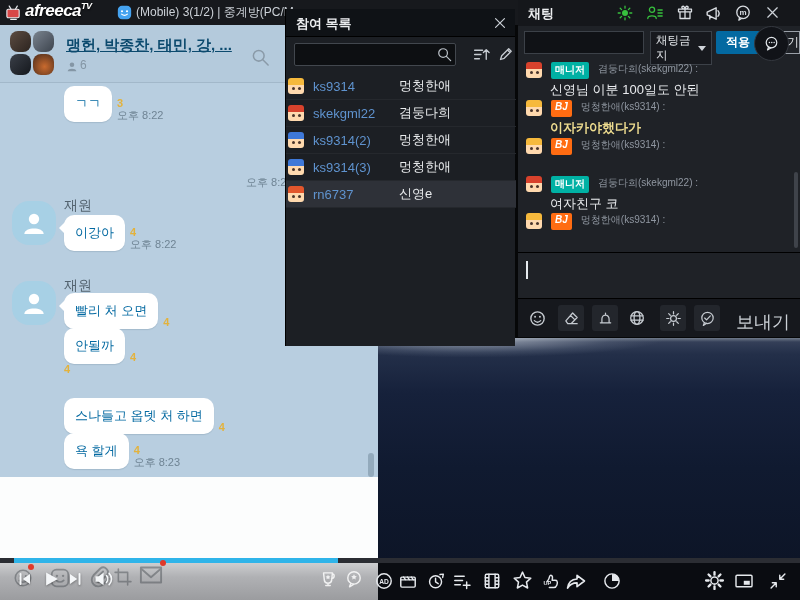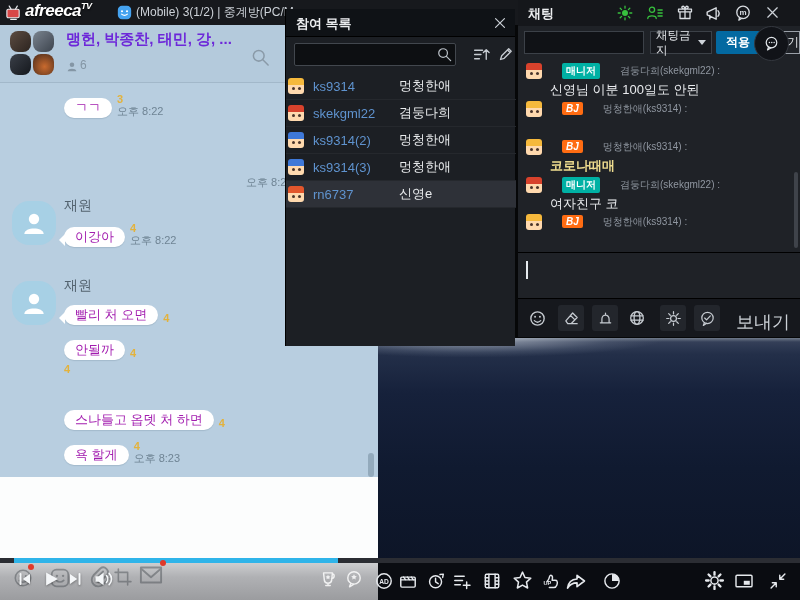--- a/index.html
+++ b/index.html
@@ -20,24 +20,24 @@
   #video{left:378px;top:25px;width:422px;height:535px;background:#060708;}
   #video .scene{position:absolute;left:0;top:313px;width:422px;height:222px;
     background:
       radial-gradient(ellipse 260px 26px at 22% 0%, rgba(196,204,216,.75), rgba(120,132,152,.25) 55%, transparent 75%),
       linear-gradient(180deg,#707a8a 0,#343f58 4px,#232f49 16px,#16213b 55px,#101a30 130px,#0d1527 100%);}
 
   
   #kakao{left:0;top:25px;width:378px;height:533px;background:#b8cee0;overflow:hidden;}
   #kakao .khead{position:absolute;left:0;top:0;width:378px;height:57px;background:#b4cadc;border-bottom:1px solid #a2b8ca;}
   .kava{position:absolute;width:21px;height:21px;border-radius:8px;}
-  #kakao .ktitle{position:absolute;left:66px;top:5px;font-size:15px;font-weight:600;color:#6d28d9;}
+  #kakao .ktitle{position:absolute;left:66px;top:11px;font-size:15px;font-weight:600;color:#0c4a6e;text-decoration:underline;}
   #kakao .kcount{position:absolute;left:80px;top:33px;font-size:12px;color:#8496a5;}
-  .bubble{position:relative;display:inline-block;background:#fff;border-radius:10px;padding:1px 11px;
-    font-size:13px;color:#a21caf;box-shadow:0 1px 1px rgba(20,40,60,.12);white-space:nowrap;margin-top:12px;}
+  .bubble{position:relative;display:inline-block;background:#fff;border-radius:10px;padding:9px 11px;
+    font-size:13px;color:#0369a1;box-shadow:0 1px 1px rgba(20,40,60,.12);white-space:nowrap;}
   .bubble.tail::before{content:"";position:absolute;left:-5px;top:7px;border:6px solid transparent;border-right-color:#fff;border-left:0;}
   .mrow{display:flex;align-items:flex-end;gap:5px;}
   .meta{display:flex;flex-direction:column;align-items:flex-start;line-height:12px;padding-bottom:1px;}
   .unread{color:#e3b23c;font-size:11px;font-weight:bold;}
   .ktime{color:#6f8494;font-size:11px;}
   .kname{font-size:14px;color:#52626e;}
   .defava{position:absolute;width:44px;height:44px;border-radius:17px;background:#a7d0e5;display:flex;align-items:center;justify-content:center;}
   #kakao .kinput{position:absolute;left:0;top:452px;width:378px;height:81px;background:#fcfdfd;}
   #kakao .kscroll{position:absolute;right:4px;top:428px;width:6px;height:24px;border-radius:3px;background:#93aabc;}
 
@@ -64,32 +64,32 @@
   .pnick{color:#e9ebed;font-size:13px;}
   .pav{width:16px;height:16px;border-radius:3px;position:relative;flex:none;background:linear-gradient(180deg,var(--hat) 0 45%,#ffd9ae 45%);}
   .pav::after{content:"";position:absolute;left:4px;bottom:4px;width:3px;height:3px;border-radius:50%;background:#4a342a;box-shadow:6px 0 0 #4a342a;}
   .hat-crown{--hat:#f6b93c;} .hat-red{--hat:#d8422c;} .hat-blue{--hat:#3e78d8;} .hat-orange{--hat:#e2562c;}
 
   #chatp{left:518px;top:0;width:282px;height:337px;background:#1f2227;z-index:10;}
   #chatp .ctitle{position:absolute;left:0;top:0;width:100%;height:26px;background:#15171b;}
   .cico{position:absolute;top:4px;}
   #chatp .controls{position:absolute;left:0;top:26px;width:100%;height:34px;}
   .cinput{position:absolute;left:6px;top:5px;width:120px;height:23px;background:#101216;border:1px solid #3c4148;box-sizing:border-box;}
-  .cselect{position:absolute;left:132px;top:5px;width:62px;height:23px;background:#17191e;border:1px solid #3c4148;box-sizing:border-box;
+  .cselect{position:absolute;left:132px;top:5px;width:62px;height:34px;background:#17191e;border:1px solid #3c4148;box-sizing:border-box;
     display:flex;align-items:center;justify-content:space-between;padding:0 5px;}
   .cselect .lbl{font-size:11.5px;color:#e3e6ea;}
   .caret{width:0;height:0;border:4px solid transparent;border-top:5px solid #cfd4da;margin-top:4px;}
   .applybtn{position:absolute;left:198px;top:5px;width:44px;height:23px;background:#0369a1;border-radius:2px;color:#fff;
     font-size:12px;font-weight:bold;text-align:center;line-height:23px;}
   .notifybtn{position:absolute;left:244px;top:5px;width:38px;height:23px;border:1px solid #9aa0a8;box-sizing:border-box;color:#e9ecef;
     font-size:12px;text-align:center;line-height:21px;background:#1f2227;}
   .bubblecircle{position:absolute;left:236px;top:0;width:33px;height:33px;border-radius:50%;background:#111318;border:1px solid #34383f;
     display:flex;align-items:center;justify-content:center;z-index:3;}
   .cmsg{position:absolute;left:8px;right:10px;}
-  .cline1{display:flex;align-items:center;gap:20px;height:17px;}
+  .cline1{display:flex;gap:9px;height:17px;}
   .cname{font-size:10px;color:#8f96a0;white-space:nowrap;}
   .badge{font-size:10px;font-weight:bold;color:#fff;padding:1px 4px;border-radius:2px;flex:none;}
   .badge.mgr{background:#00b1a4;}
   .badge.bj{background:#ff6c12;font-style:italic;}
   .ctext{margin-left:24px;margin-top:2px;font-size:13px;}
   .ctext.mgr-t{color:#e9ebee;}
   .ctext.bj-t{color:#eedc8f;font-weight:bold;}
   #chatp .cinputarea{position:absolute;left:0;top:252px;width:100%;height:46px;border-top:1px solid #000;box-sizing:border-box;}
   .cursorline{position:absolute;left:8px;top:8px;width:2px;height:18px;background:#e6eaee;}
   #chatp .ctoolbar{position:absolute;left:0;top:298px;width:100%;height:39px;background:#16181d;border-top:1px solid #000;box-sizing:border-box;}
@@ -308,28 +308,28 @@
         <span class="cname">겸둥다희(skekgml22) :</span>
       </div>
       <div class="ctext mgr-t">신영님 이분 100일도 안된</div>
     </div>
     <div class="cmsg" style="top:100px">
       <div class="cline1">
         <span class="pav hat-crown"></span>
         <span class="badge bj">BJ</span>
         <span class="cname">멍청한애(ks9314) :</span>
       </div>
+      <div class="ctext bj-t">이자카야했다가</div>
     </div>
     <div class="cmsg" style="top:138px">
       <div class="cline1">
         <span class="pav hat-crown"></span>
         <span class="badge bj">BJ</span>
         <span class="cname">멍청한애(ks9314) :</span>
       </div>
-      <div class="ctext bj-t">코로나때매</div>
     </div>
     <div class="cmsg" style="top:176px">
       <div class="cline1">
         <span class="pav hat-red"></span>
         <span class="badge mgr">매니저</span>
         <span class="cname">겸둥다희(skekgml22) :</span>
       </div>
       <div class="ctext mgr-t">여자친구 코</div>
     </div>
     <div class="cmsg" style="top:213px">

